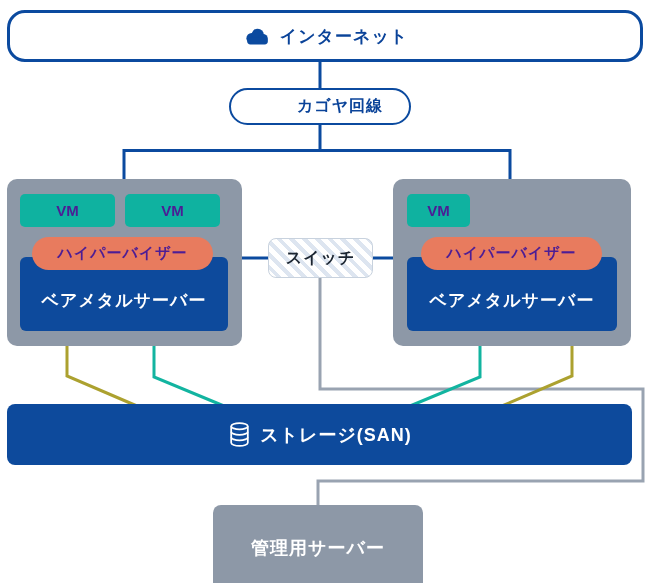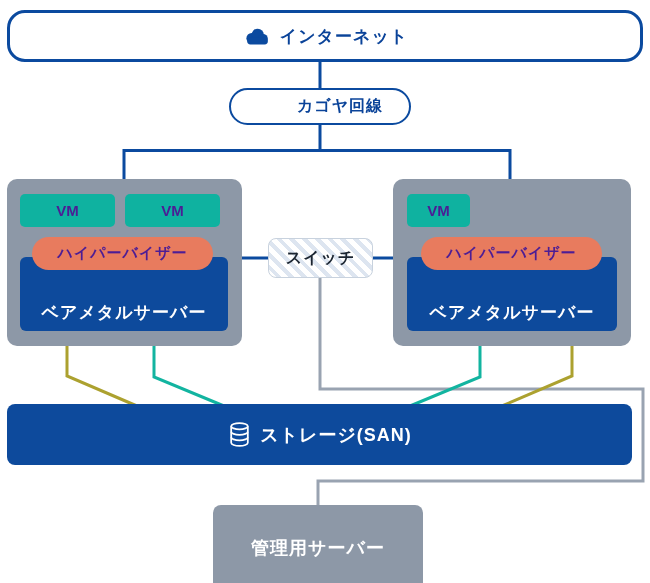--- a/index.html
+++ b/index.html
@@ -31,21 +31,21 @@
     color:#4c1d95;font-weight:bold;z-index:2;
   }
   .vm{background:#0fb2a0;border-radius:5px;font-size:15px;}
   .vm-l1{left:20px;top:194px;width:95px;height:33px;}
   .vm-l2{left:125px;top:194px;width:95px;height:33px;}
   .vm-r{left:407px;top:194px;width:63px;height:33px;}
   .wac{left:477px;top:194px;width:140px;height:33px;background:#aca02f;border-radius:5px;font-size:15px;letter-spacing:1px;}
 
   .baremetal{
     background:#0d4a9c;border-radius:6px;z-index:2;color:#fff;font-weight:bold;font-size:17px;
-    letter-spacing:1px;align-items:flex-end;padding-bottom:7px;
+    letter-spacing:1px;align-items:flex-end;padding-bottom:19px;
   }
   .bm-left{left:20px;top:257px;width:208px;height:74px;}
   .bm-right{left:407px;top:257px;width:210px;height:74px;}
 
   .hypervisor{
     background:#e87b5e;border-radius:17px;z-index:3;font-size:15px;letter-spacing:1px;text-align:right;
   }
   .hyp-left{left:32px;top:237px;width:181px;height:33px;}
   .hyp-right{left:421px;top:237px;width:181px;height:33px;}
 

